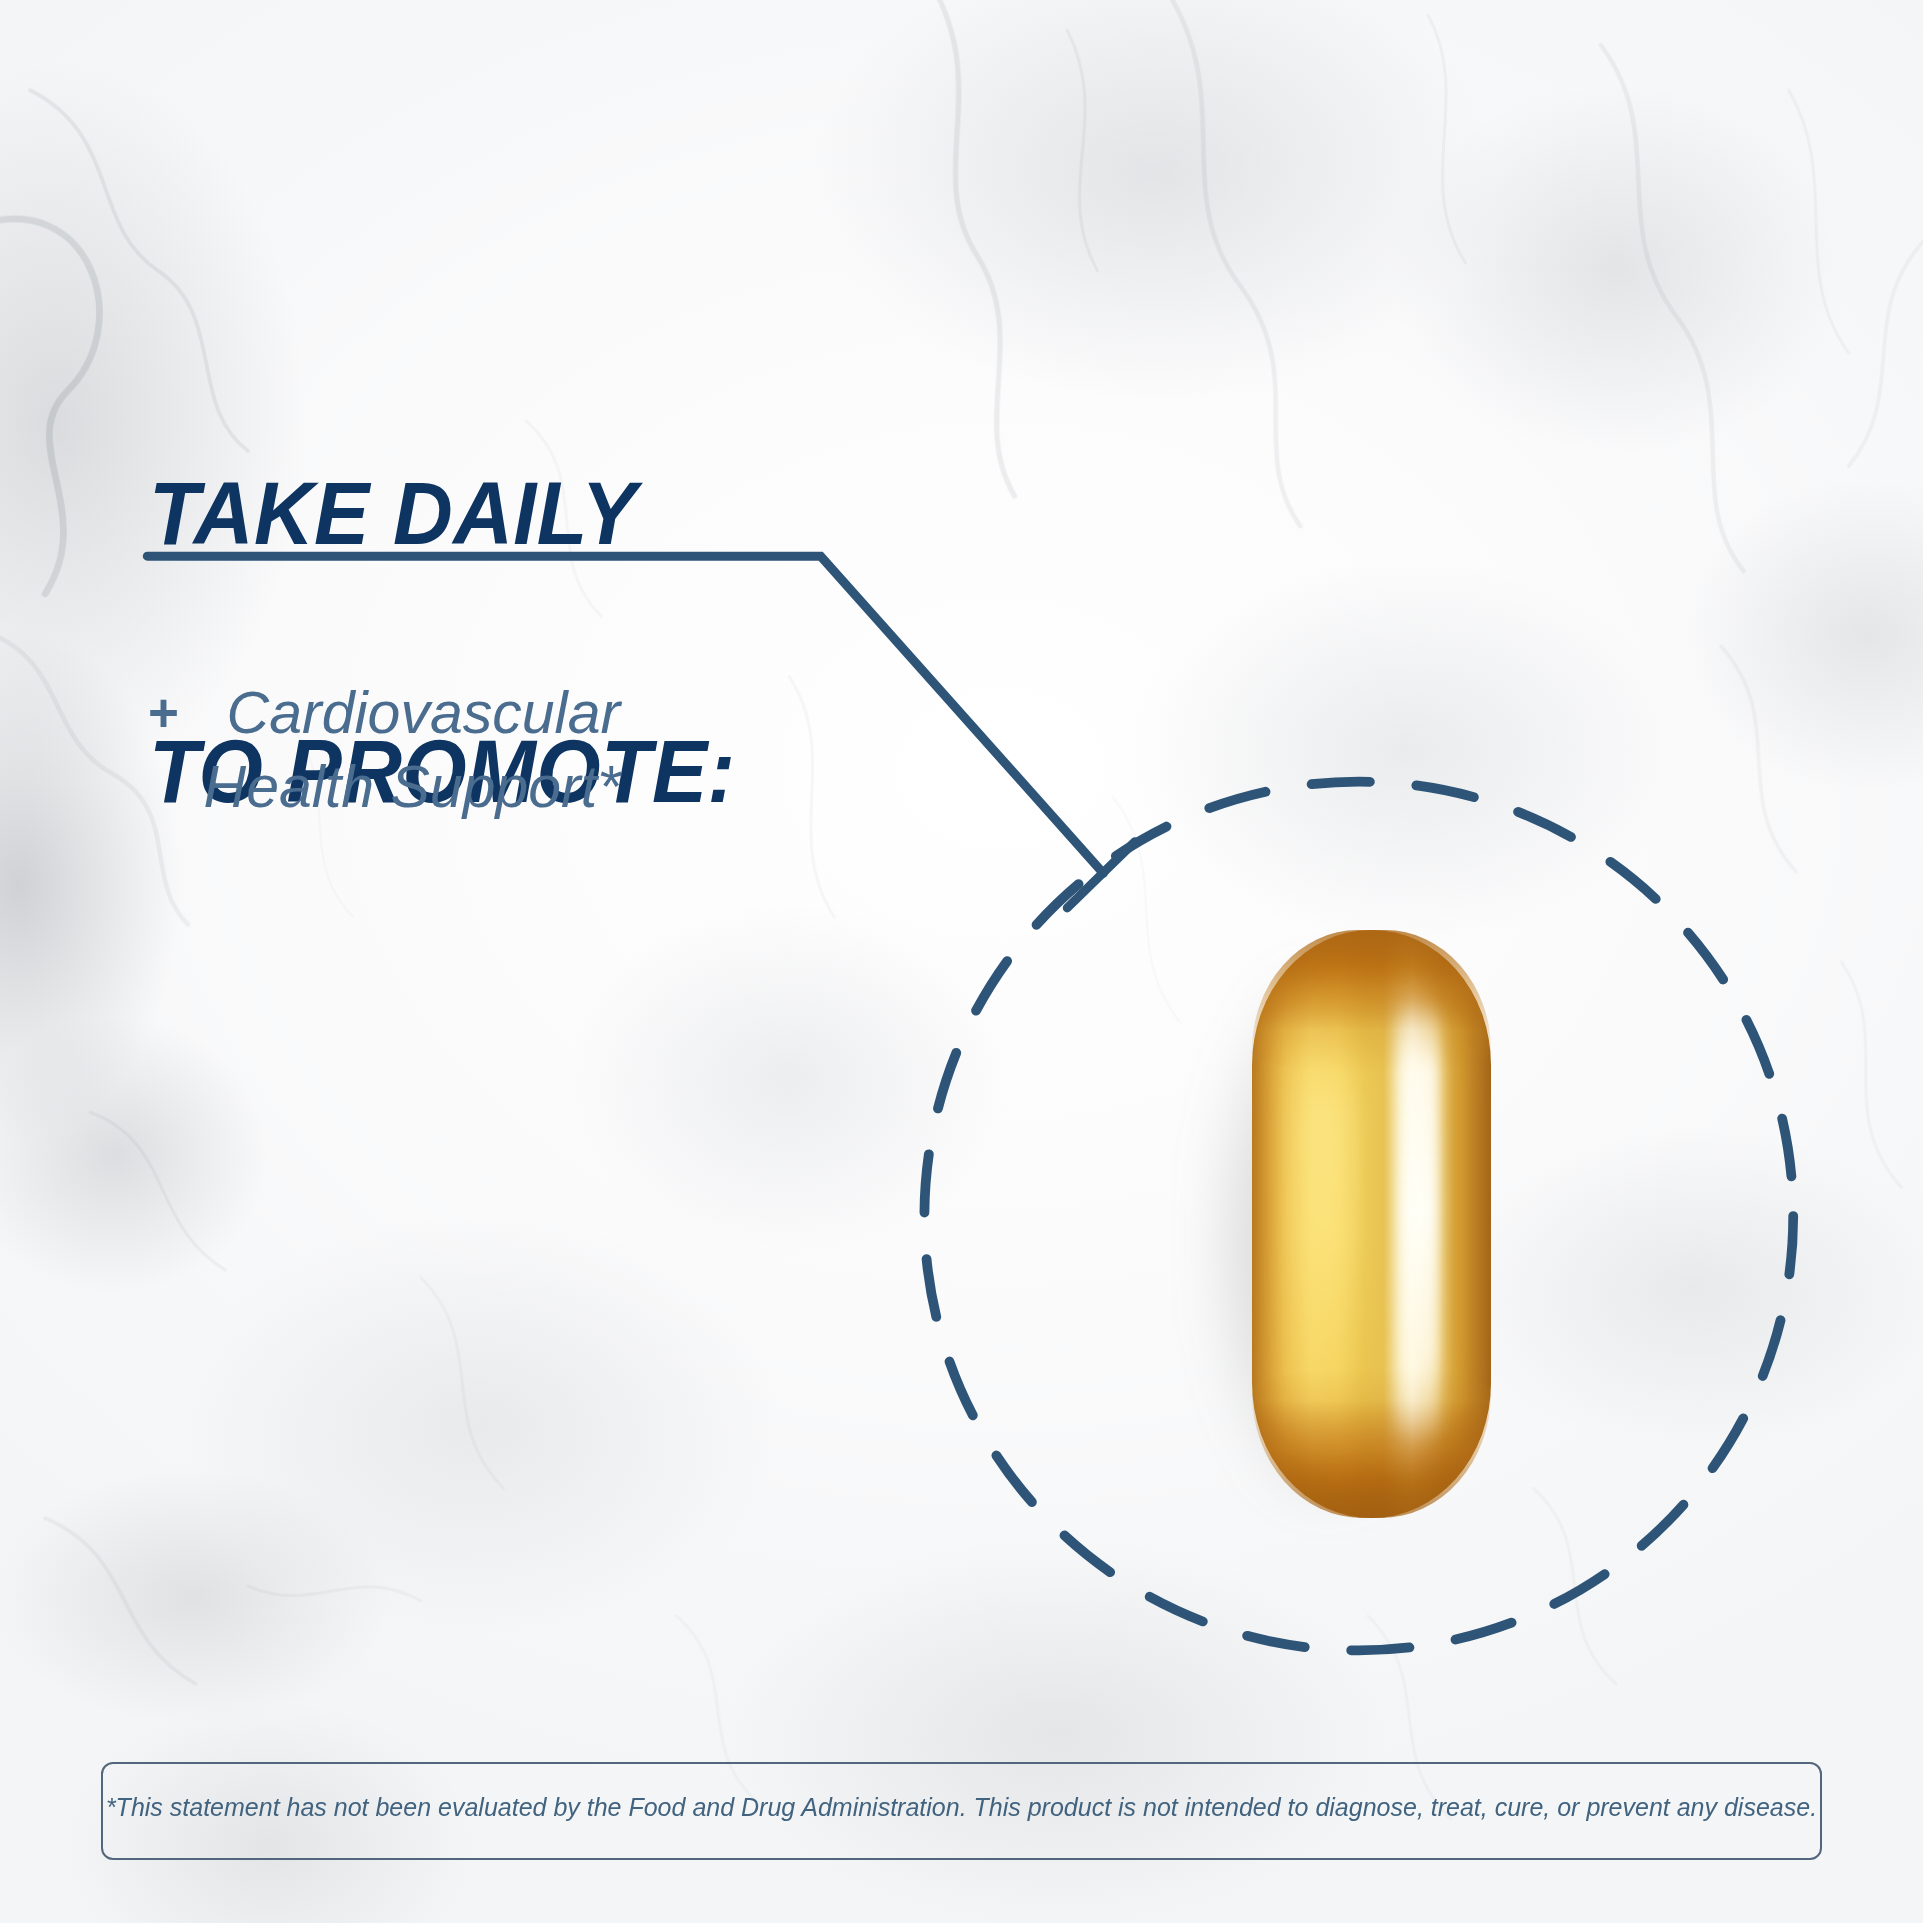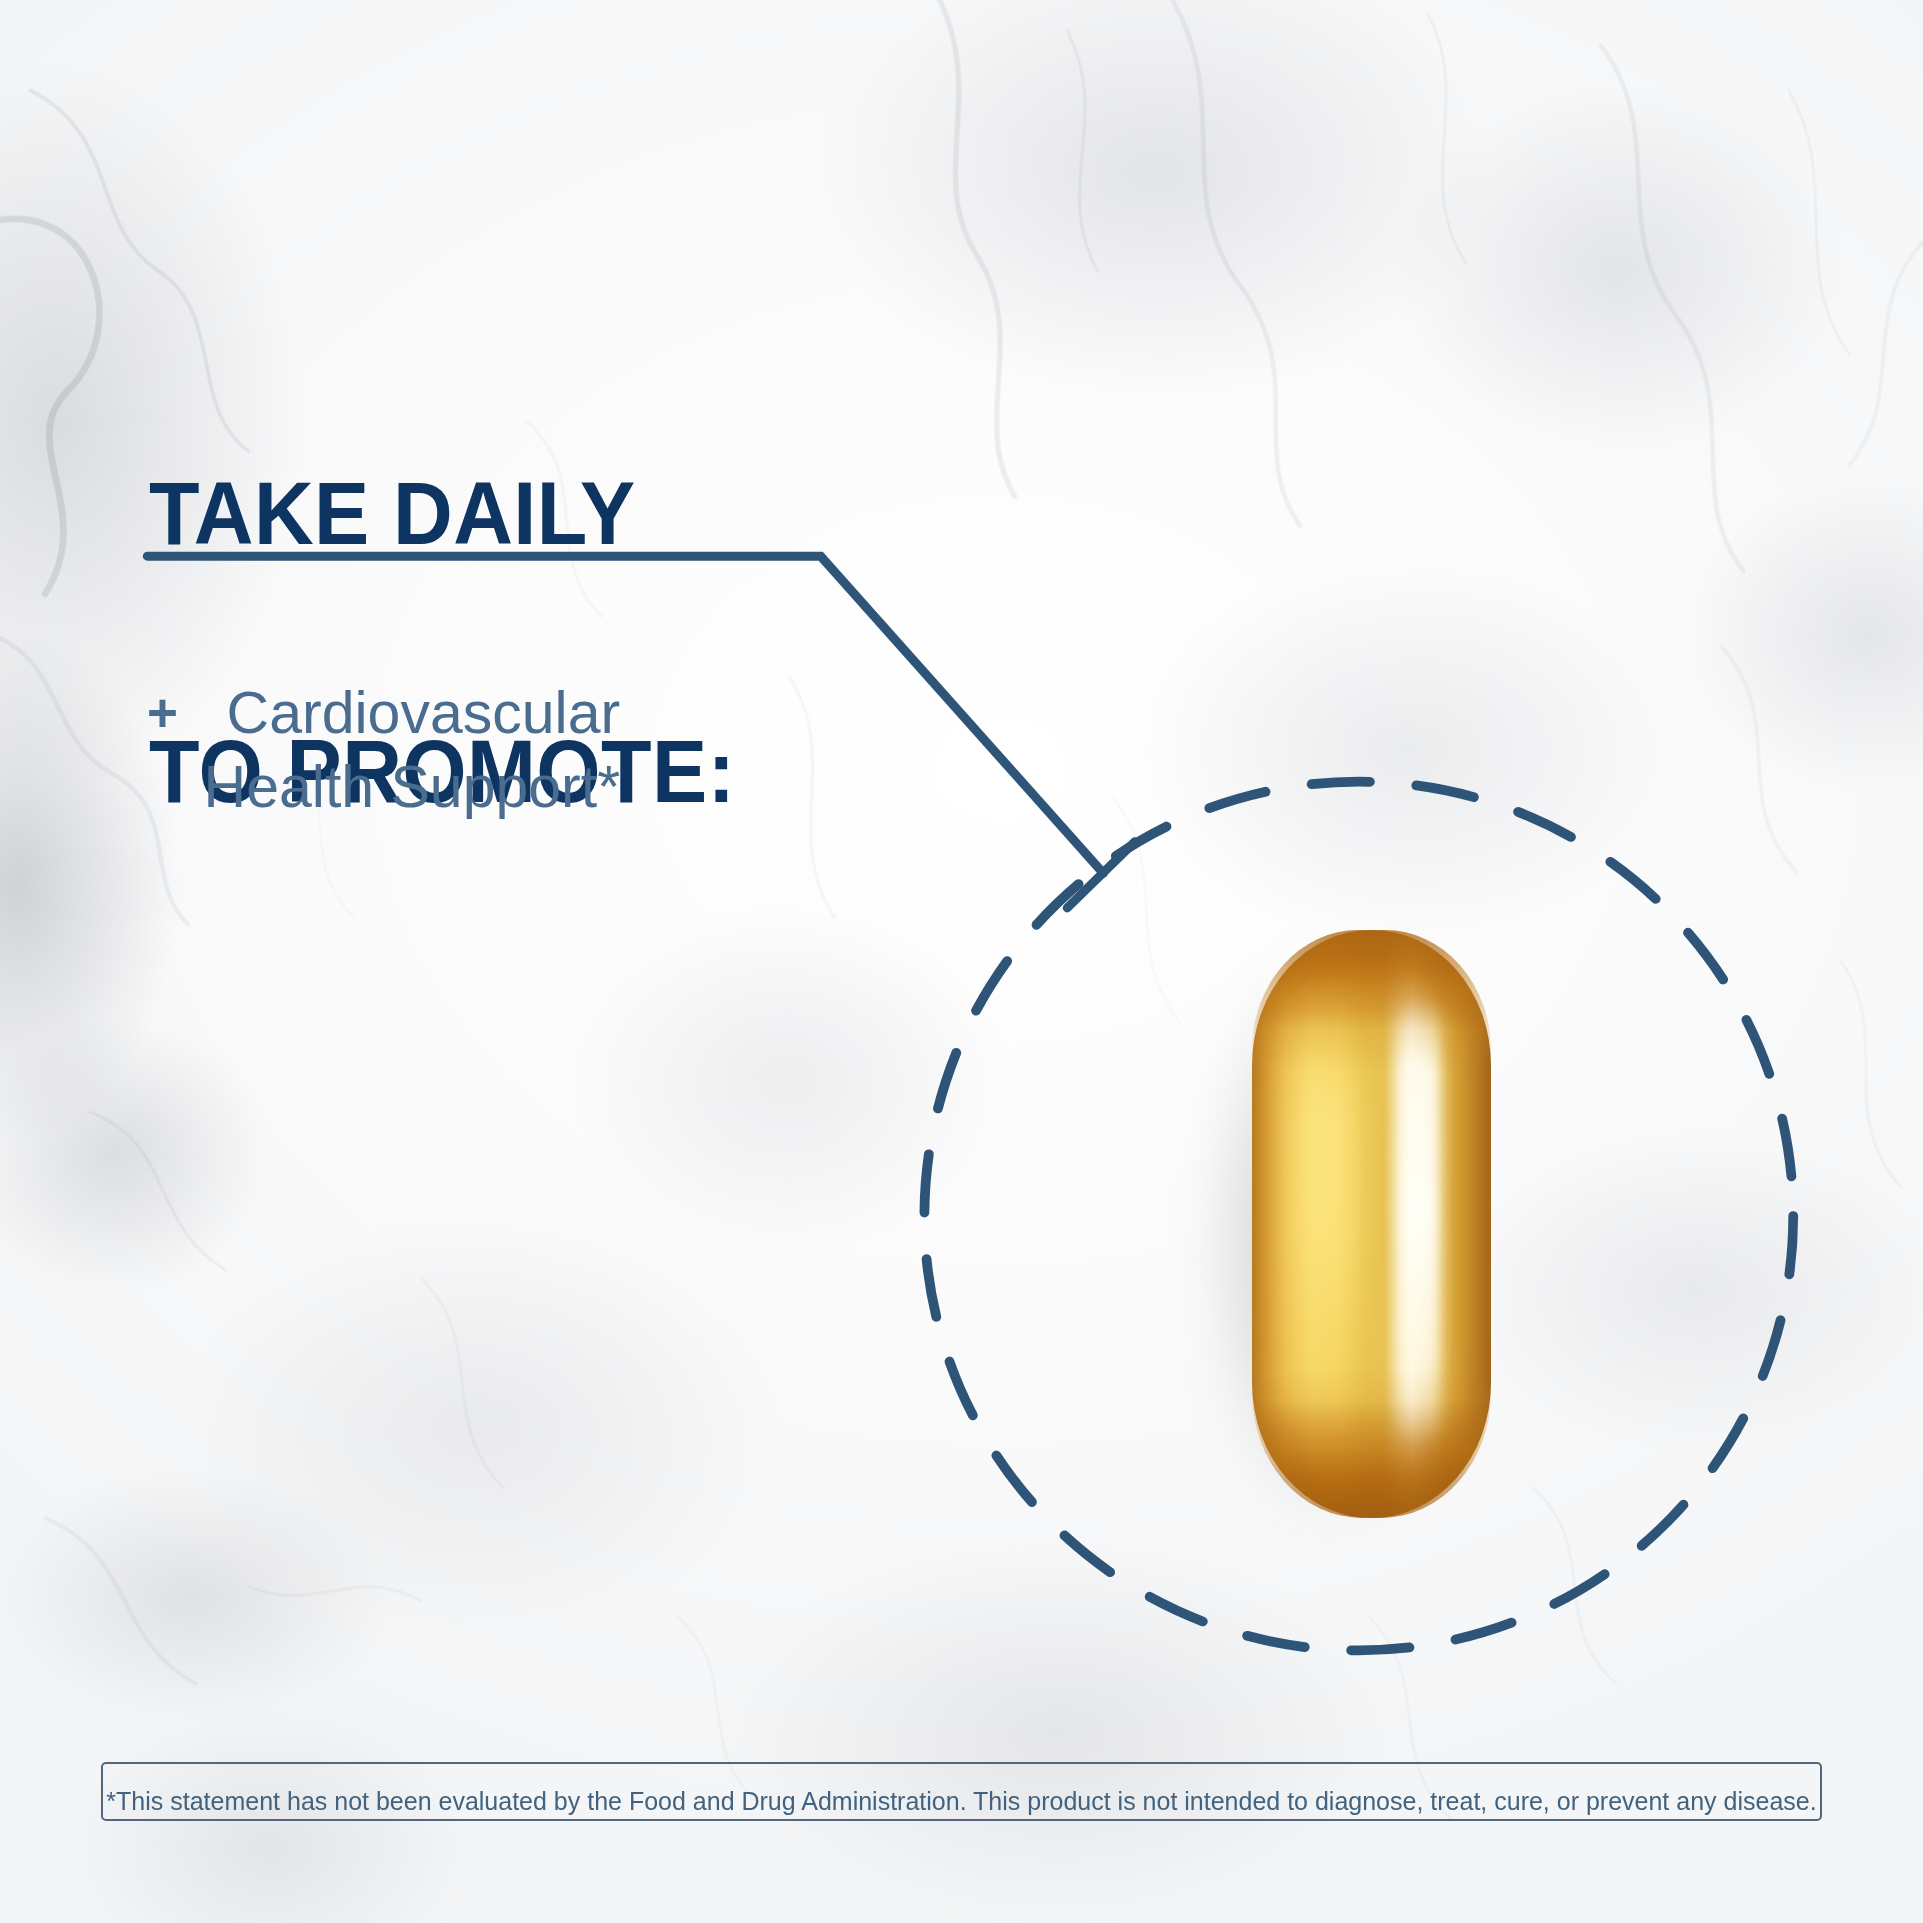--- a/index.html
+++ b/index.html
@@ -8,20 +8,21 @@
     background: #ffffff;
   }
 
   #stage {
     position: relative;
     width: 1924px;
     height: 1924px;
     overflow: hidden;
     font-family: "Liberation Sans", sans-serif;
     background: #5eead4;
+    font-style: italic;
   }
 
   
   .marble-base {
     position: absolute;
     inset: 0;
     background:
       radial-gradient(ellipse 70% 55% at 52% 40%, #ffffff 0%, #fbfbfc 45%, #f4f5f6 100%);
   }
 
@@ -186,28 +187,28 @@
     background: linear-gradient(to bottom, rgba(255,240,170,0) 0%, rgba(255,238,150,0.55) 22%, rgba(255,236,140,0.58) 55%, rgba(255,238,150,0) 100%);
     filter: blur(16.5px);
   }
 
   
   .footer {
     position: absolute;
     left: 101px;
     top: 1762px;
     width: 1721px;
-    height: 59px;
+    height: 98px;
     border: 2.3px solid #52667c;
-    border-radius: 5px;
+    border-radius: 12px;
     box-sizing: border-box;
     display: flex;
     align-items: flex-start;
     justify-content: center;
-    padding-top: 22px;
+    padding-top: 28px;
   }
   .footer-text {
     color: #41637f;
     font-size: 25px;
     line-height: 30px;
     font-weight: 400;
     text-align: center;
     white-space: nowrap;
   }
 </style>

